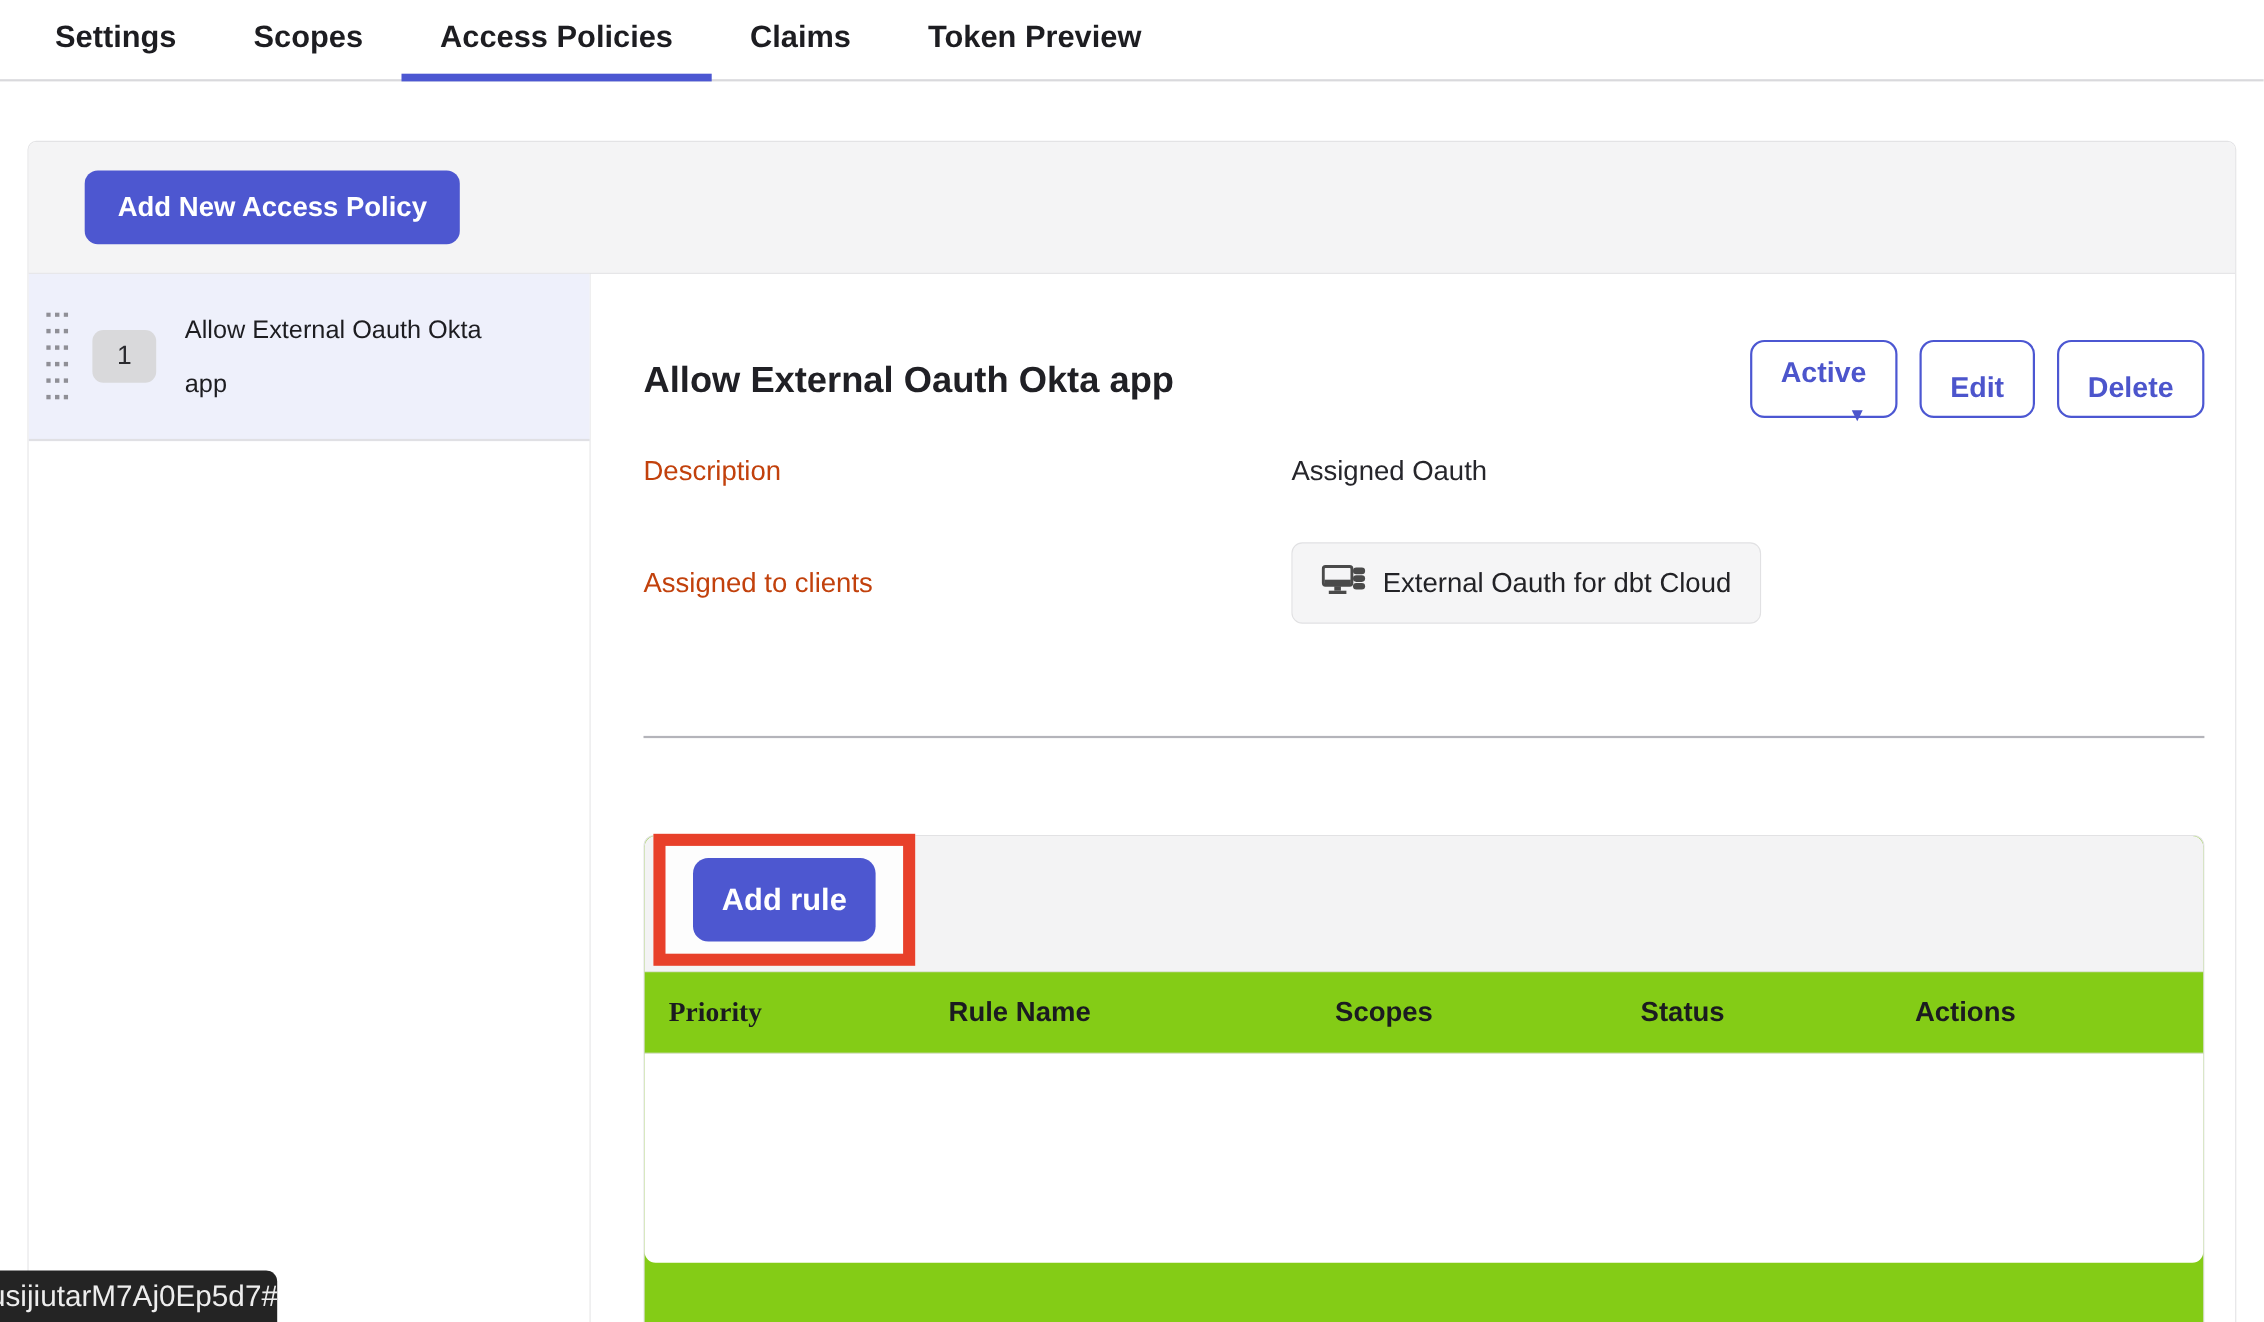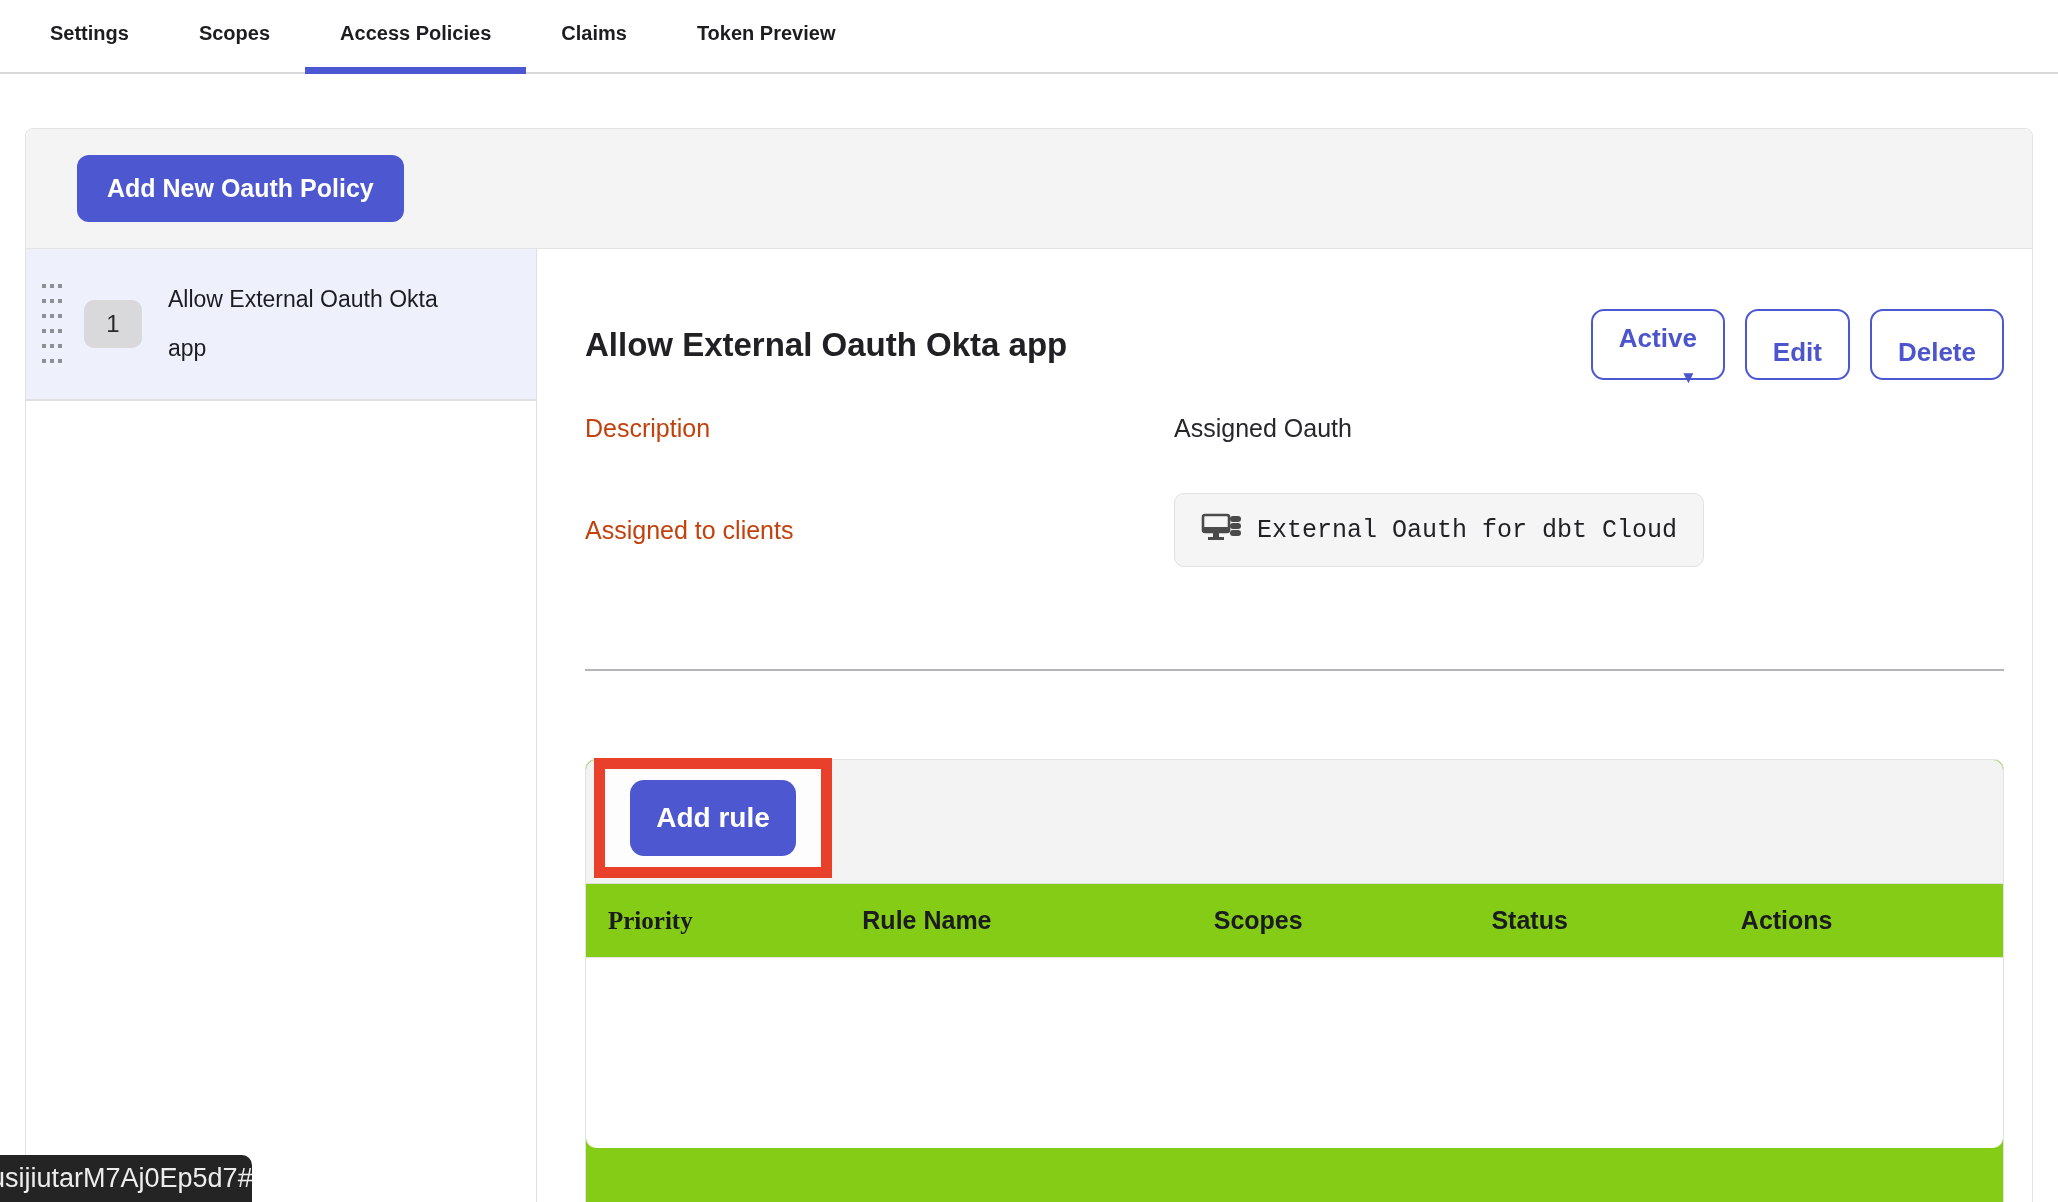--- a/index.html
+++ b/index.html
@@ -3,21 +3,21 @@
 <meta charset="utf-8">
 <style>
   * { margin: 0; padding: 0; box-sizing: border-box; }
   html, body { width: 2058px; height: 1202px; overflow: hidden; background: #ffffff;
     font-family: "Liberation Sans", sans-serif; color: #1d1d21; }
   .page { position: relative; width: 2058px; height: 1202px; background: #fff; }
 
   
   .tab-bar { height: 74px; padding-left: 15px; border-bottom: 2px solid #d9d9dc;
     display: flex; align-items: stretch; background: #fff; }
-  .tab { display: inline-flex; align-items: center; padding: 0 35px; font-size: 20px;
+  .tab { display: inline-flex; align-items: center; padding: 0 35px; font-size: 28px;
     font-weight: 700; color: #1d1d21; cursor: pointer; border-bottom: 7px solid transparent;
     margin-bottom: -2px; white-space: nowrap; }
   .tab.active { border-bottom-color: #4c57d2; }
 
   
   .policy-card { position: absolute; left: 25px; right: 25px; top: 128px; height: 1140px;
     border: 1px solid #e3e3e5; border-radius: 8px; background: #fff; overflow: hidden; }
   .policy-card-header { height: 120px; background: #f4f4f5; border-bottom: 1px solid #e3e3e5;
     display: flex; align-items: center; padding-left: 51px; }
   .btn-primary { background: #4d57d0; color: #fff; border: none; border-radius: 12px;
@@ -48,21 +48,21 @@
     font-family: "Liberation Sans", sans-serif; cursor: pointer; flex-direction: column; }
   .chev-down { font-size: 17px; line-height: 1; transform: translateY(1px); }
 
   .info-grid { margin-top: 34px; }
   .info-row { display: grid; grid-template-columns: 589px 1fr; align-items: center; }
   .info-row + .info-row { margin-top: 50px; }
   .info-label { font-size: 25px; color: #c2410c; }
   .info-value { font-size: 25px; color: #26262b; }
   .client-chip { display: inline-flex; align-items: center; gap: 14px; height: 74px;
     padding: 0 26px; background: #f5f5f6; border: 1px solid #e1e1e3; border-radius: 10px;
-    font-size: 25px; color: #222226; cursor: pointer; justify-self: start; font-family: Liberation Mono, monospace; }
+    font-size: 25px; color: #222226; cursor: pointer; justify-self: start; }
 
   .section-divider { margin-top: 102px; height: 2px; background: #b4b4ba; }
 
   
   .rules-card { margin-top: 88px; border: 1px solid #e2e2e4; border-radius: 10px;
     height: 472px; background: #84cc16; position: relative; }
   .rules-header { height: 124px; background: #f3f3f4; border-bottom: 1px solid #e0e0e2;
     border-radius: 10px 10px 0 0; position: relative; }
   .annotation-box { position: absolute; left: 8px; top: -2px; width: 238px; height: 120px;
     border: 11px solid #e8402a; background: #fdfdfd; display: flex; align-items: center;
@@ -94,21 +94,21 @@
     <div class="tab">Settings</div>
     <div class="tab">Scopes</div>
     <div class="tab active">Access Policies</div>
     <div class="tab">Claims</div>
     <div class="tab">Token Preview</div>
   </div>
 
   <div class="policy-card">
 
     <div class="policy-card-header">
-      <button class="btn-primary">Add New Oauth Policy</button>
+      <button class="btn-primary">Add New Access Policy</button>
     </div>
 
     <div class="policy-card-body">
 
       <div class="policy-list">
         <div class="policy-item">
           <svg class="drag-handle icon-svg" viewBox="0 0 20 80" xmlns="http://www.w3.org/2000/svg">
             <g fill="#8f8f96">
               <rect x="0" y="0" width="4" height="4"></rect>
                 <rect x="8" y="0" width="4" height="4"></rect>

